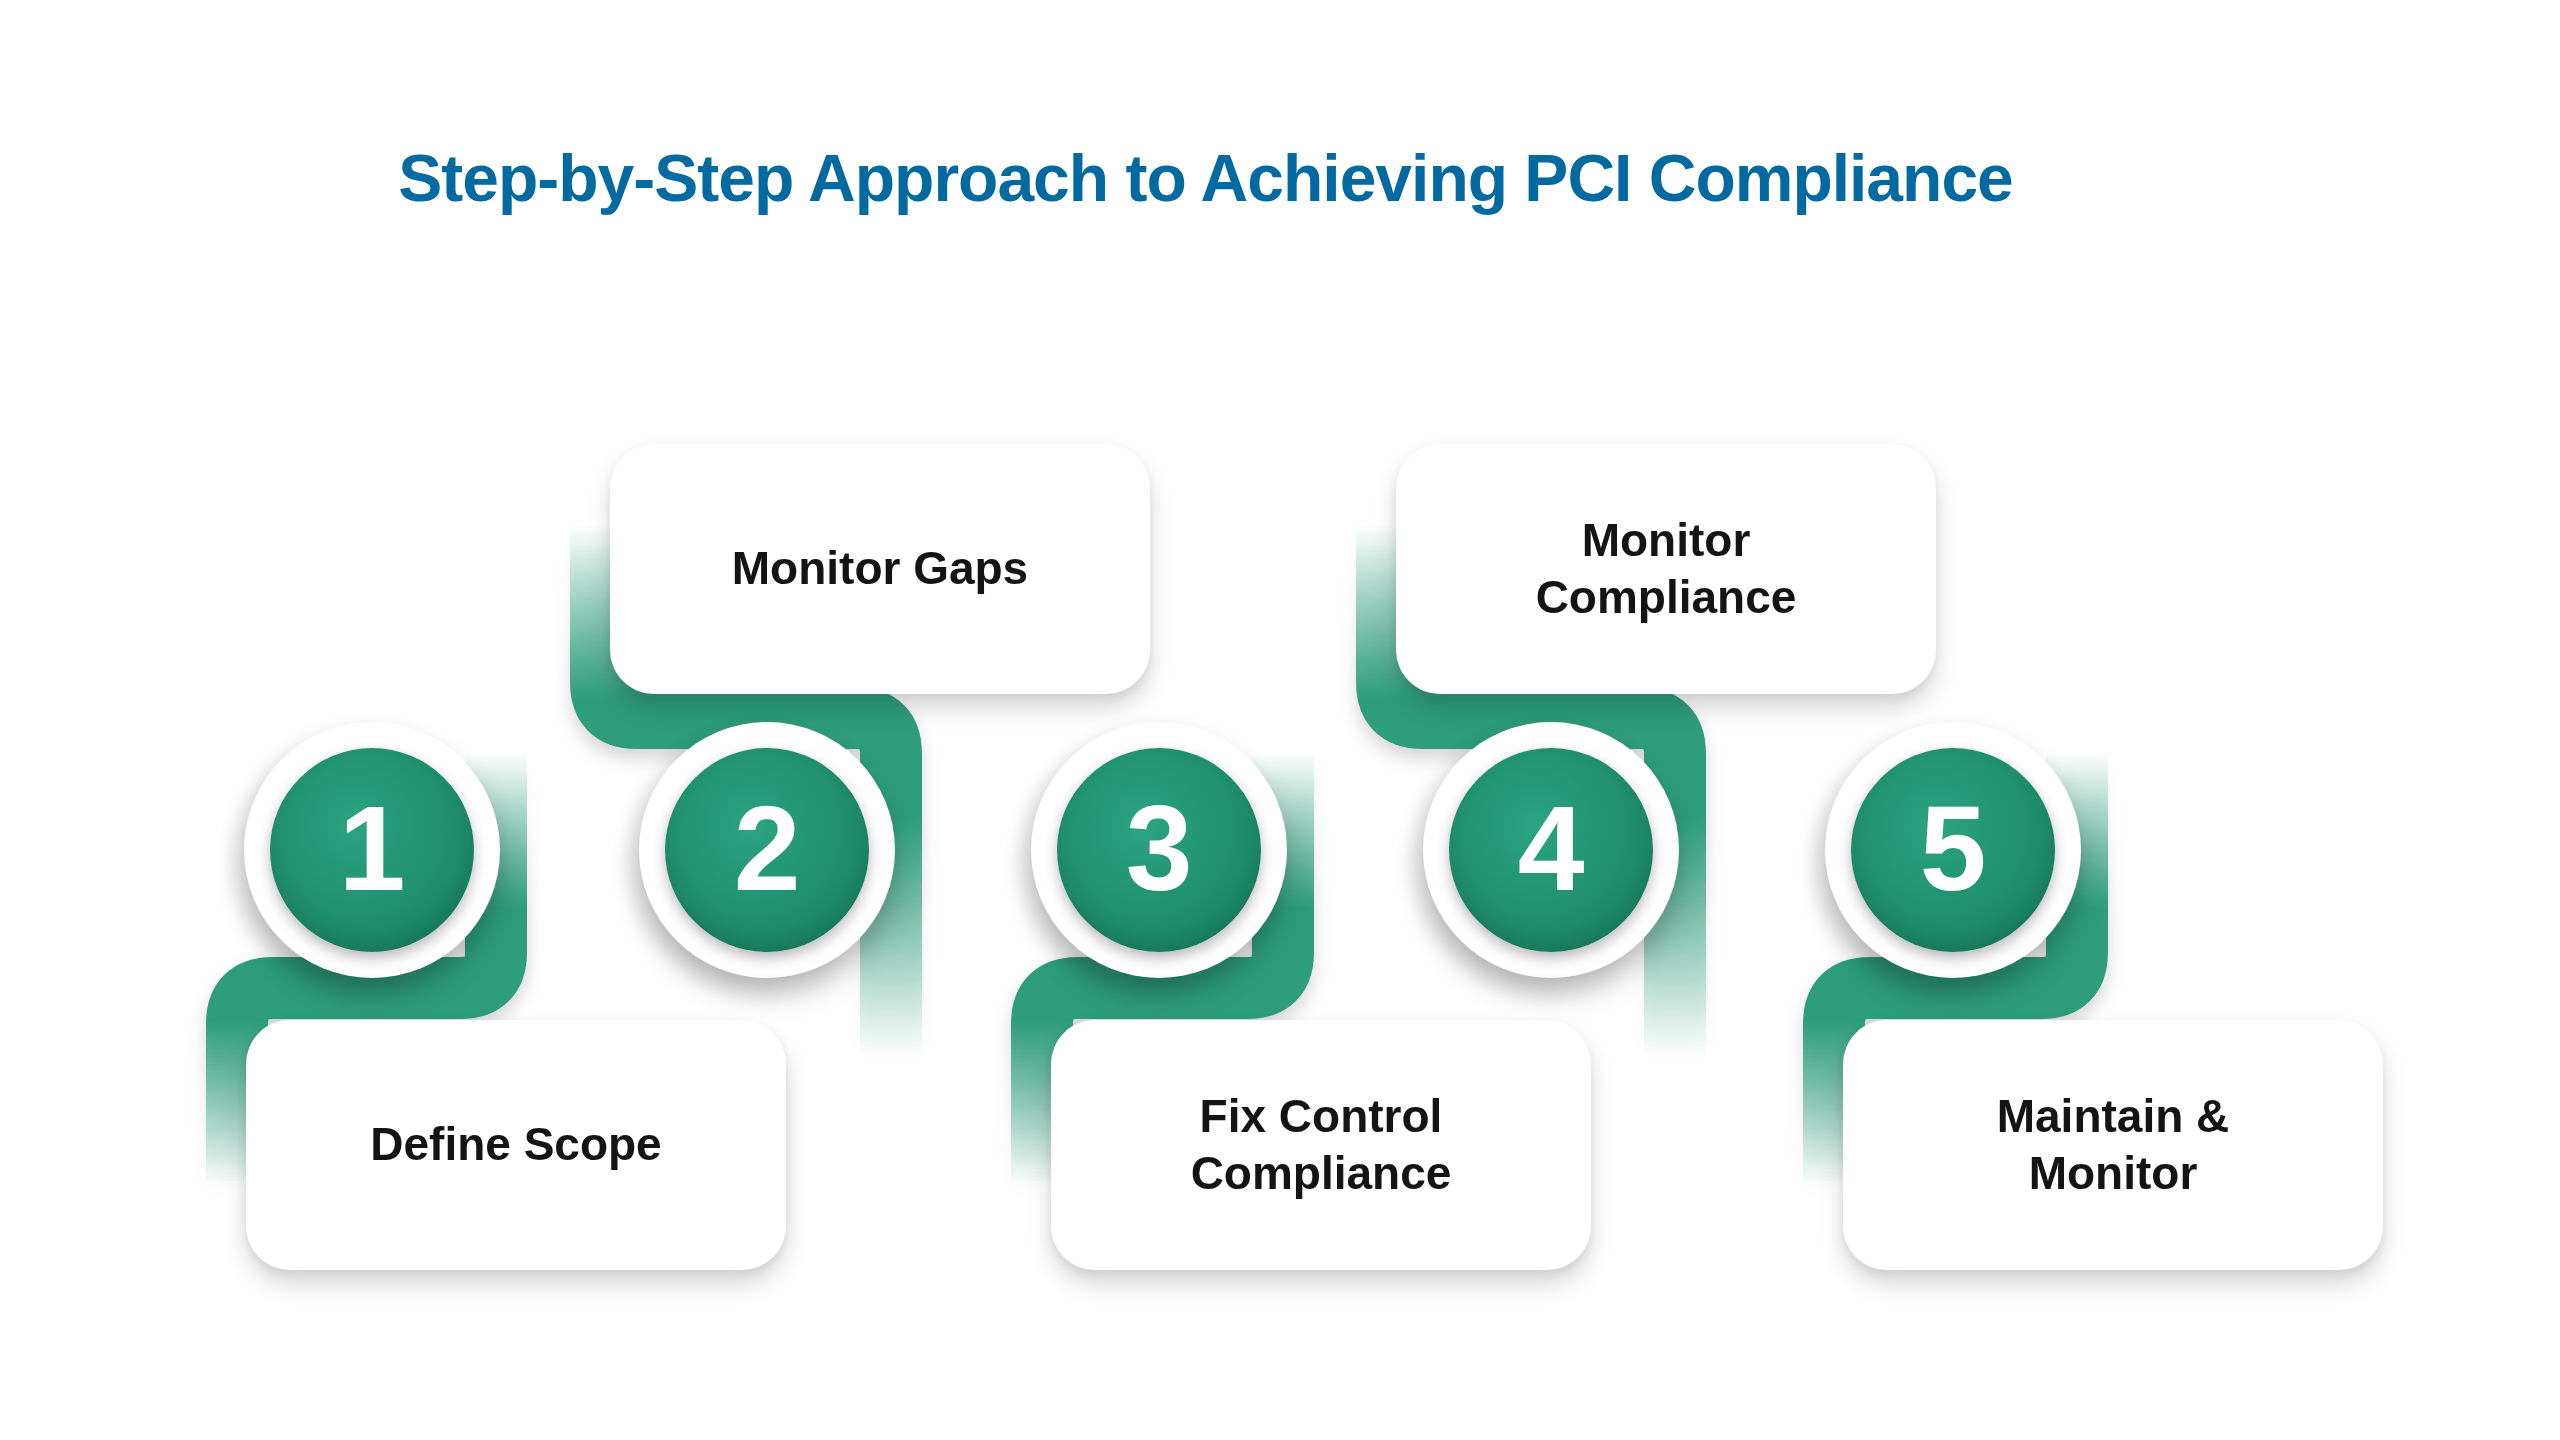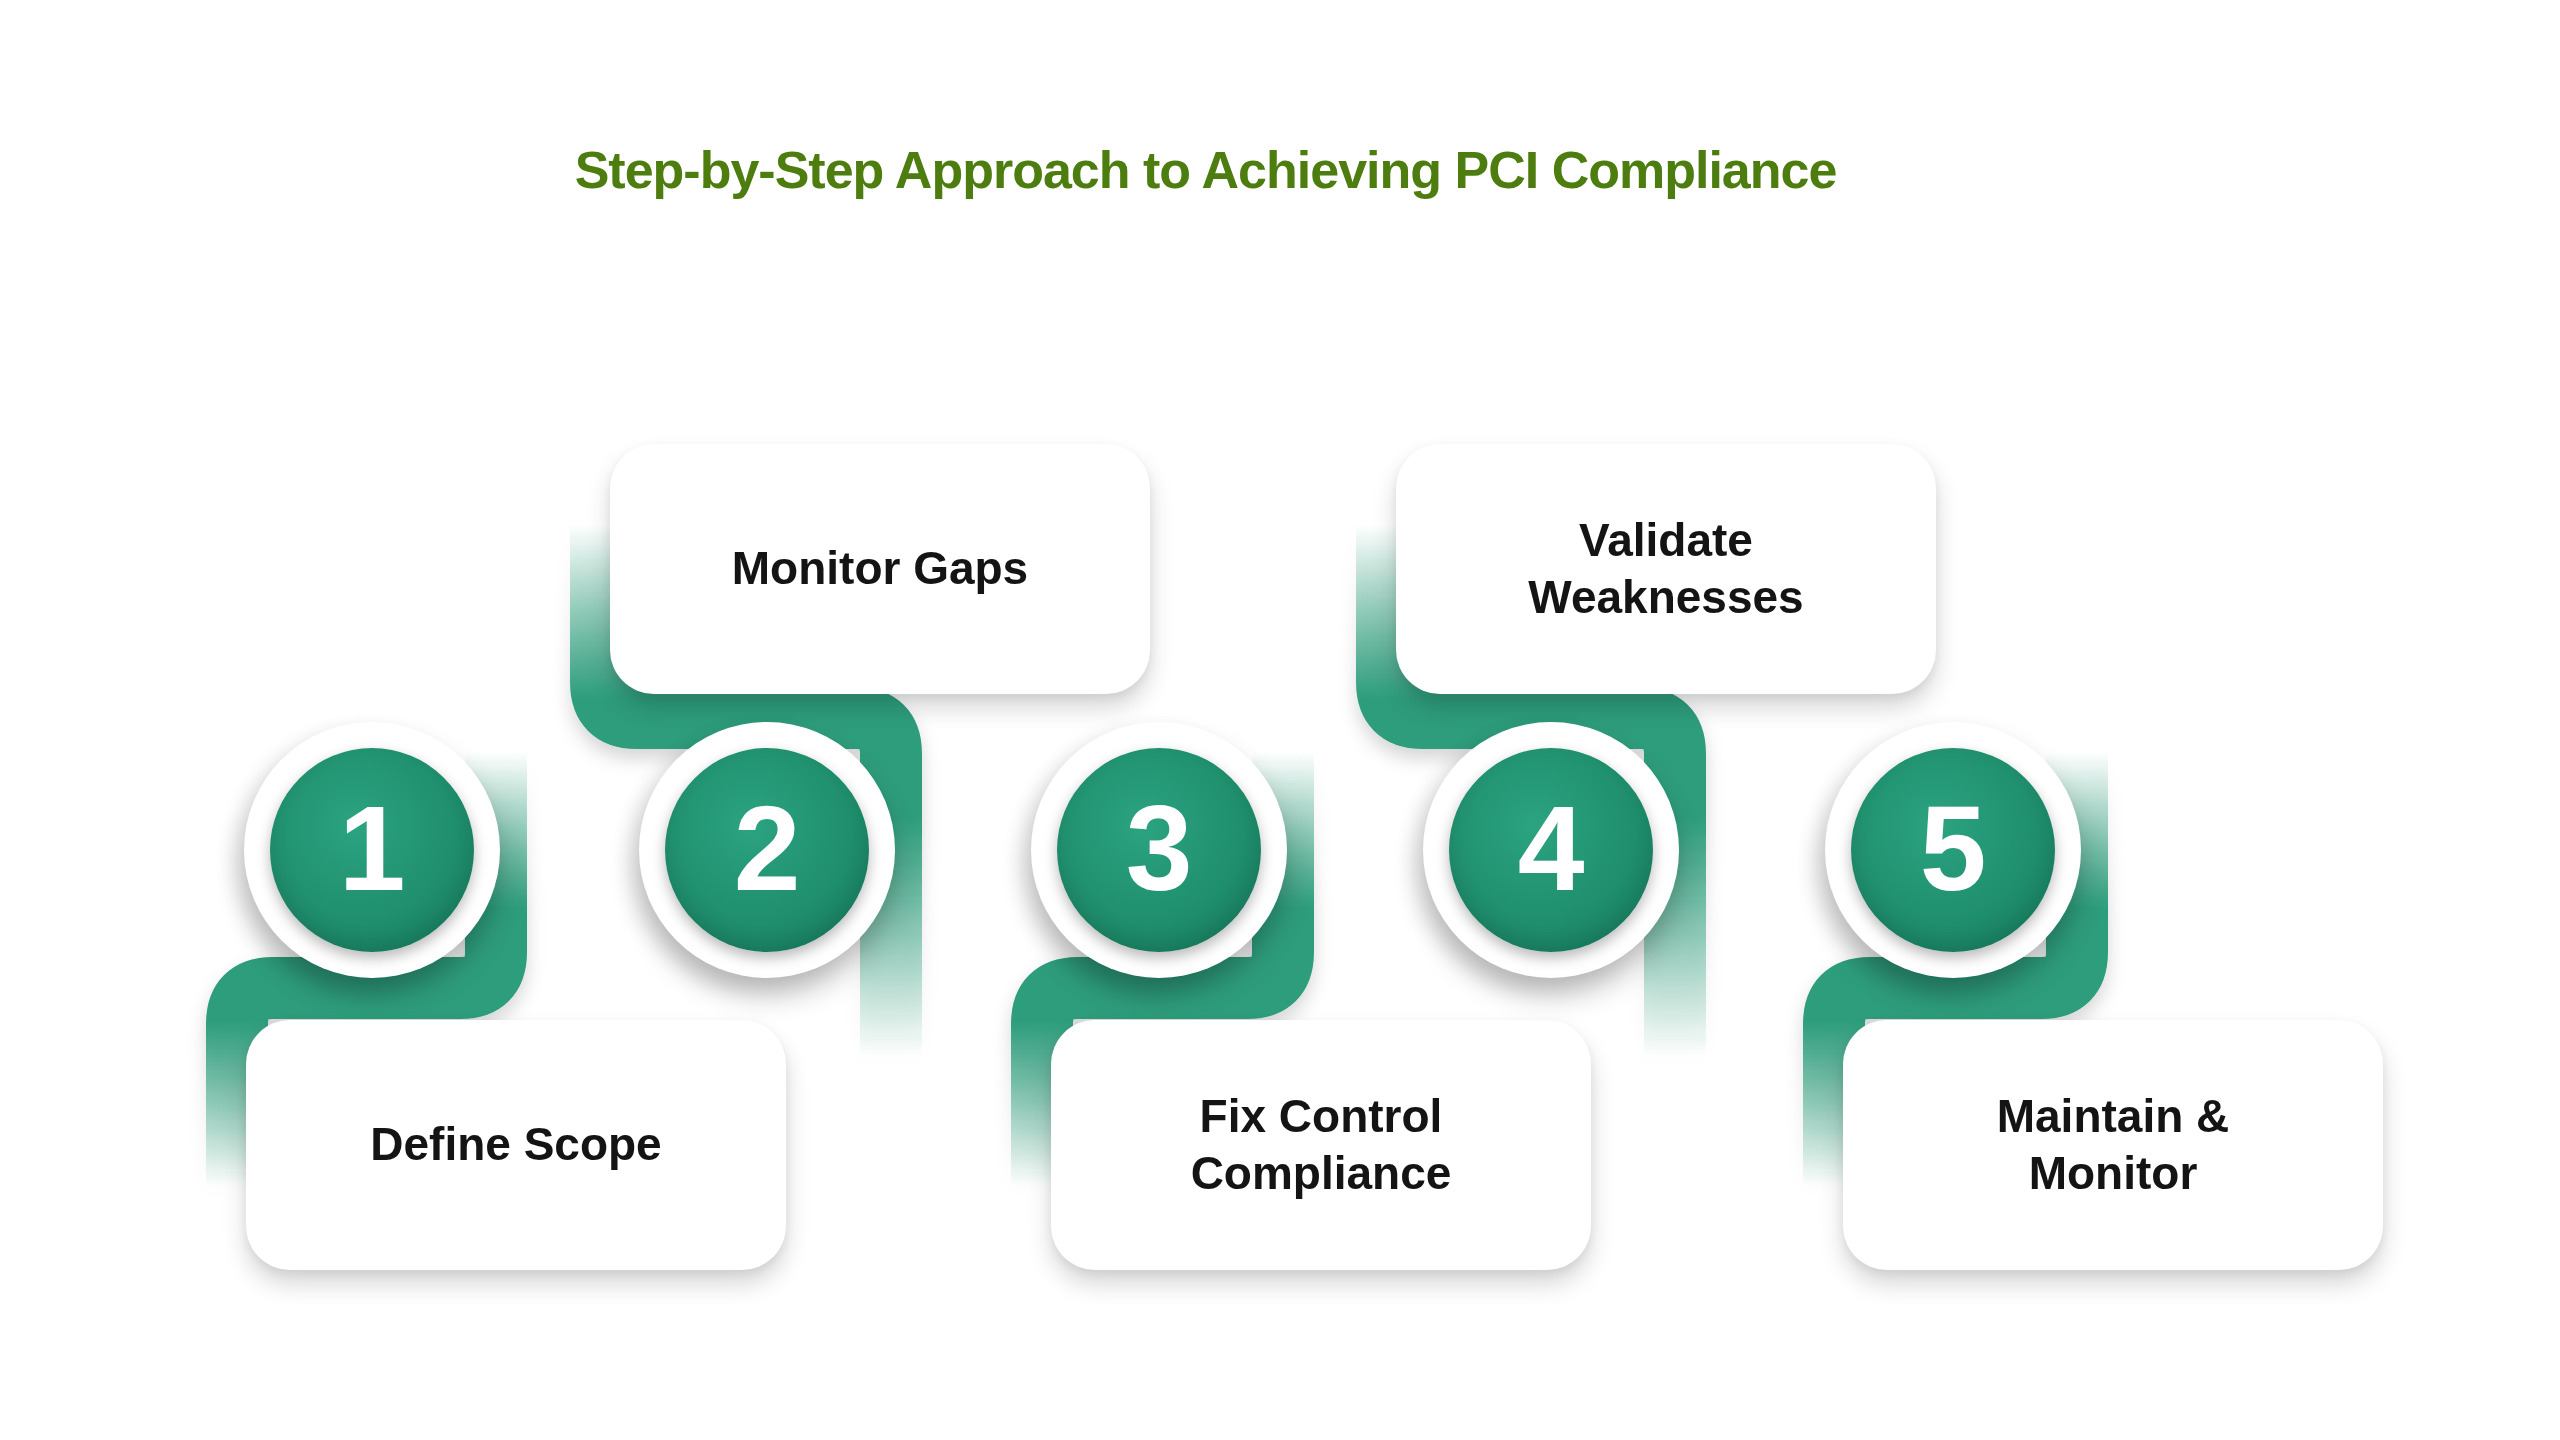--- a/index.html
+++ b/index.html
@@ -13,24 +13,24 @@
     position: relative;
     width: 2560px; height: 1440px;
     background: #ffffff;
   }
   .title {
     position: absolute;
     left: 0; top: 140px;
     width: 2411px;
     margin: 0;
     text-align: center;
-    font-size: 52px;
+    font-size: 66px;
     font-weight: 700;
     letter-spacing: -1px;
-    color: #4d7c0f;
+    color: #0369a1;
   }
   .ribbons {
     position: absolute;
     left: 0; top: 0;
     width: 2560px; height: 1440px;
     z-index: 1;
   }
   .card {
     position: absolute;
     width: 540px; height: 250px;
@@ -144,21 +144,21 @@
   <div class="card card-3">
     <span class="label">Fix Control Compliance</span>
   </div>
   <div class="circle circle-3">
     <div class="inner">
       <span class="num">3</span>
     </div>
   </div>
 
   <div class="card card-4">
-    <span class="label">Validate Weaknesses</span>
+    <span class="label">Monitor Compliance</span>
   </div>
   <div class="circle circle-4">
     <div class="inner">
       <span class="num">4</span>
     </div>
   </div>
 
   <div class="card card-5">
     <span class="label">Maintain &amp; Monitor</span>
   </div>

